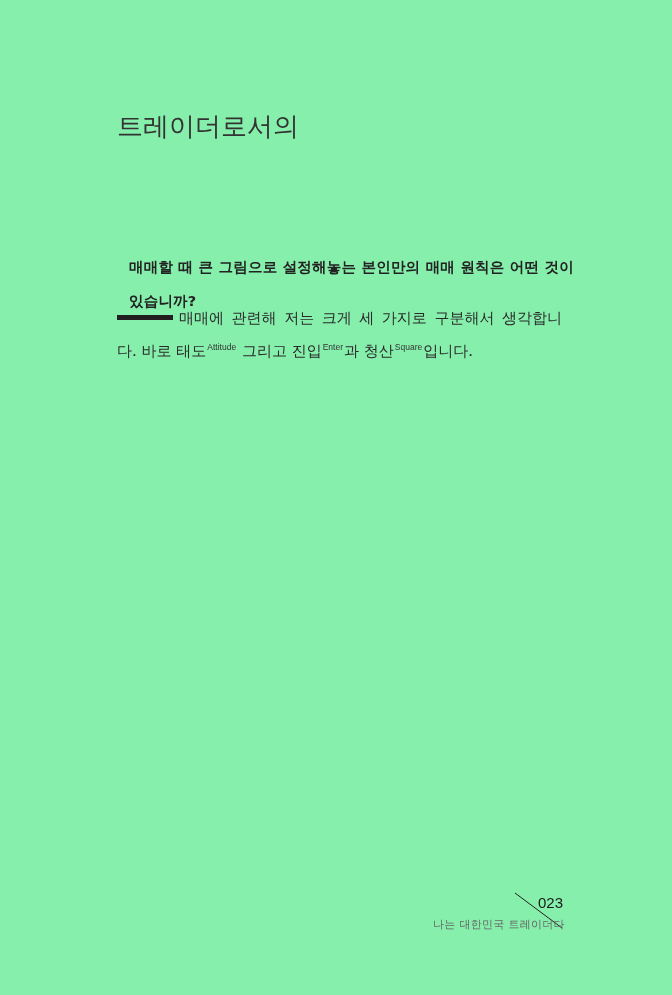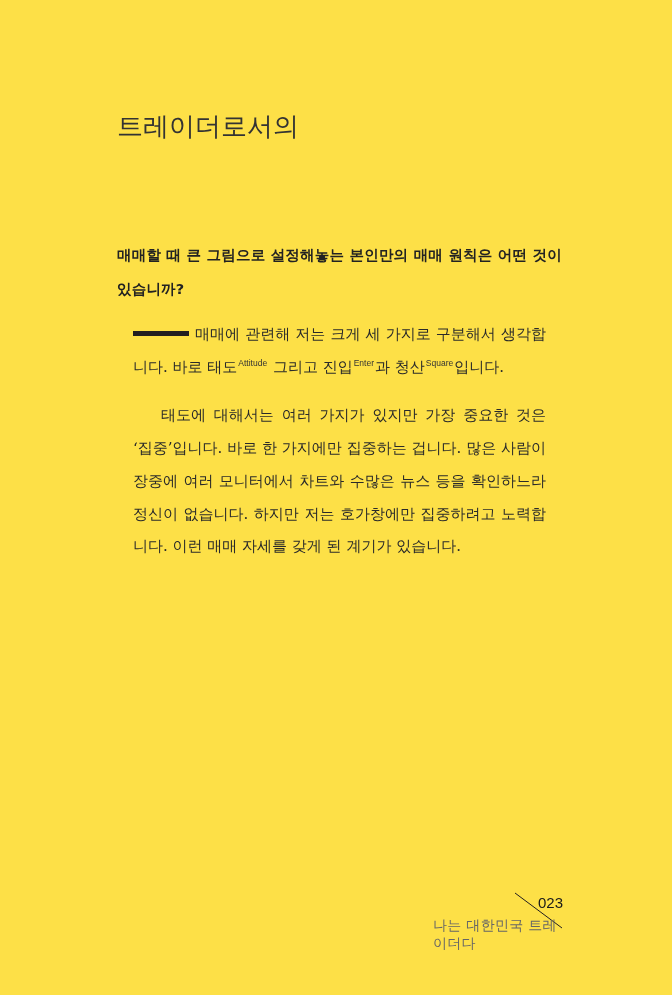--- a/index.html
+++ b/index.html
@@ -12,21 +12,21 @@
       height: 995px;
       position: relative;
       overflow: hidden;
       color: #231f20;
     }
     .page {
       position: absolute;
       left: 0; top: 0;
       width: 672px;
       height: 995px;
-      background: #fde047;
+      background: #86efac;
     }
     .chapter-title {
       position: absolute;
       left: 117px;
       top: 110px;
       font-family: "DejaVu Serif", "Liberation Serif", serif;
       font-size: 26px;
       line-height: 32px;
       color: #333333;
       font-weight: normal;
@@ -39,37 +39,37 @@
     .question {
       position: absolute;
       left: 117px;
       top: 238px;
       width: 445px;
       font-family: "DejaVu Sans", "Liberation Sans", sans-serif;
       font-weight: bold;
       font-size: 14.5px;
       line-height: 34px;
       color: #222222;
-      margin: 0;
+      margin: 12px;
       text-align: justify;
       text-align-last: left;
       letter-spacing: 0.2px;
     }
     .body-text {
       position: absolute;
       left: 117px;
       top: 302px;
       width: 445px;
       font-family: "DejaVu Serif", "Liberation Serif", serif;
       font-size: 15px;
       line-height: 32.7px;
       color: #2a2a2a;
     }
     .body-text p {
-      margin: 16px;
+      margin: 0;
       text-align: justify;
       text-align-last: left;
     }
     .body-text p.indent {
       text-indent: 28px;
     }
     .dash {
       display: inline-block;
       width: 56px;
       height: 5px;
@@ -101,21 +101,21 @@
       font-family: "Liberation Sans", "DejaVu Sans", sans-serif;
       font-weight: normal;
       font-size: 15px;
       color: #1a1a1a;
     }
     .book-title {
       position: absolute;
       left: 33px;
       top: 27px;
       font-family: "DejaVu Sans", "Liberation Sans", sans-serif;
-      font-size: 14px;
+      font-size: 11px;
       color: #666666;
       letter-spacing: 0.3px;
     }
     .diag {
       position: absolute;
       left: 0; top: 0;
     }
   </style>
 </head>
 <body>
@@ -123,21 +123,20 @@
 <div class="page">
 
   <h1 class="chapter-title">
     <span class="line">트레이더로서의</span>
   </h1>
 
   <p class="question">매매할 때 큰 그림으로 설정해놓는 본인만의 매매 원칙은 어떤 것이 있습니까?</p>
 
   <div class="body-text">
     <p><span class="dash"></span><span>매매에 관련해 저는 크게 세 가지로 구분해서 생각합니다. 바로 태도</span><sup class="en">Attitude</sup><span> 그리고 진입</span><sup class="en">Enter</sup><span>과 청산</span><sup class="en">Square</sup><span>입니다.</span></p>
-    <p class="indent">태도에 대해서는 여러 가지가 있지만 가장 중요한 것은 ‘집중’입니다. 바로 한 가지에만 집중하는 겁니다. 많은 사람이 장중에 여러 모니터에서 차트와 수많은 뉴스 등을 확인하느라 정신이 없습니다. 하지만 저는 호가창에만 집중하려고 노력합니다. 이런 매매 자세를 갖게 된 계기가 있습니다.</p>
   </div>
 
   <div class="footer">
     <svg class="diag" width="170" height="50">
       <line x1="115" y1="3" x2="162" y2="38" stroke="#231f20" stroke-width="1"></line>
     </svg>
     <span class="page-number">023</span>
     <span class="book-title">나는 대한민국 트레이더다</span>
   </div>
 

